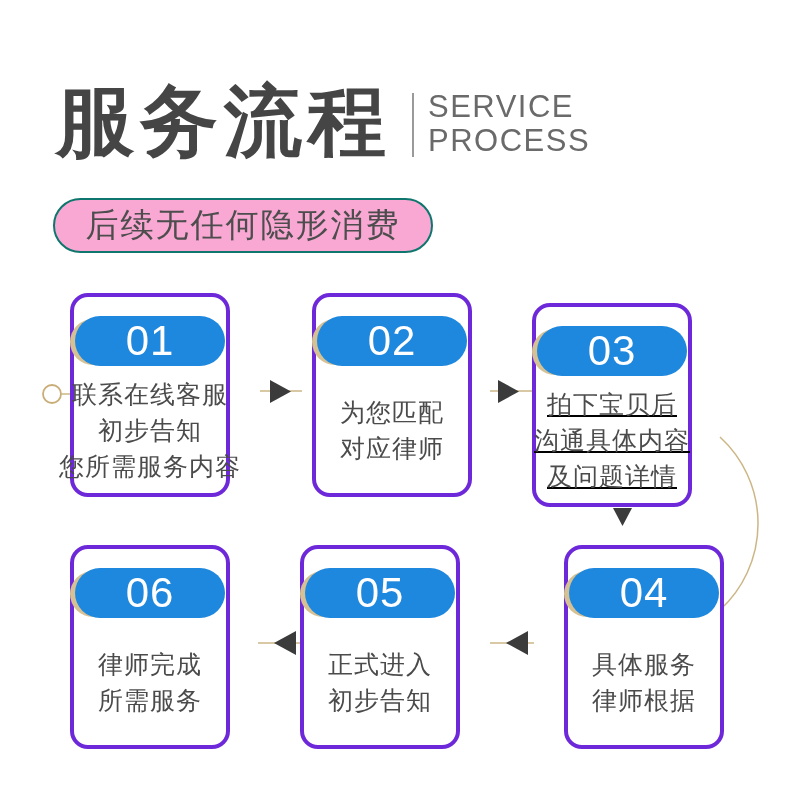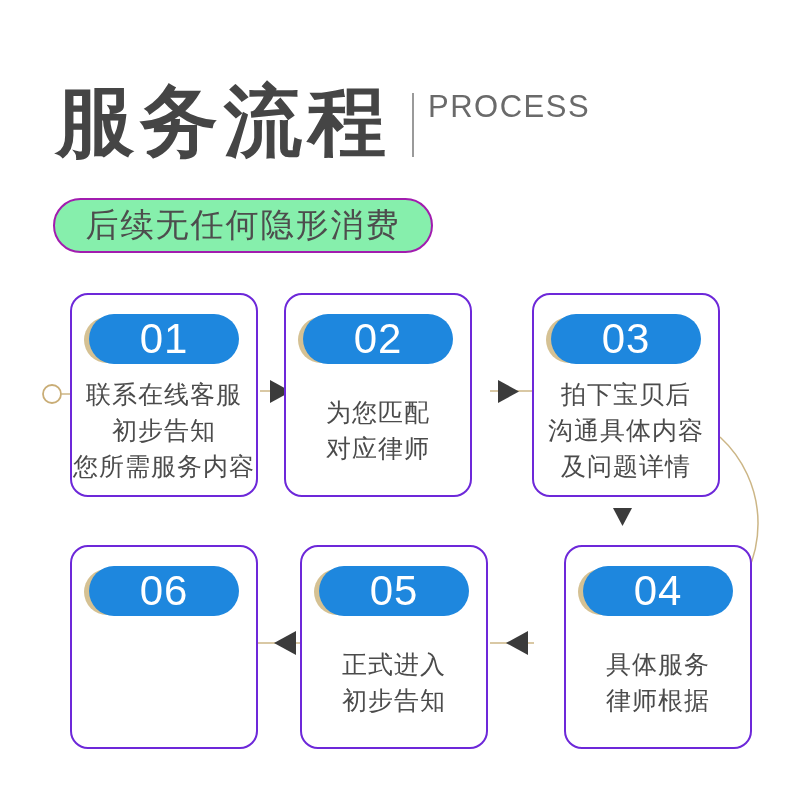--- a/index.html
+++ b/index.html
@@ -17,35 +17,35 @@
     position:absolute;left:412px;top:93px;width:2px;height:64px;background:#9a9a9a;
   }
   .title-en{
     position:absolute;left:428px;top:90px;
     font-size:31px;line-height:34px;color:#6a6a6a;letter-spacing:1.5px;
     font-weight:400;
   }
   
   .banner{
     position:absolute;left:53px;top:198px;width:380px;height:55px;
-    border:2px solid #a21caf;border-radius:28px;box-sizing:border-box;
+    border:2px solid #0f766e;border-radius:28px;box-sizing:border-box;
     display:flex;align-items:center;justify-content:center;
     font-size:33px;color:#4d4d4d;letter-spacing:2px;font-weight:500;
-    background:#86efac;
+    background:#f9a8d4;
   }
   
   .connectors{position:absolute;left:0;top:0;z-index:1;pointer-events:none;}
   .connectors line{stroke:#ccb686;stroke-width:1.5;}
   .connectors circle{stroke:#c9ad76;stroke-width:1.8;fill:none;}
   .connectors path{stroke:#ccb686;stroke-width:1.5;fill:none;}
   .connectors polygon{fill:#3b3b3b;}
   
   .card{
-    position:absolute;width:188px;height:204px;box-sizing:border-box;
-    background:#ffffff;border:2px solid #6d28d9;border-radius:18px;
+    position:absolute;width:160px;height:204px;box-sizing:border-box;
+    background:#ffffff;border:4px solid #6d28d9;border-radius:18px;
     z-index:2;display:flex;flex-direction:column;align-items:center;
   }
   .pill-wrap{position:relative;margin-top:19px;width:150px;height:50px;}
   .pill-accent{
     position:absolute;left:-5px;top:3px;width:150px;height:46px;
     background:#d5c193;border-radius:25px;
   }
   .pill{
     position:absolute;left:0;top:0;width:150px;height:50px;
     background:#1e87de;border-radius:25px;
@@ -60,20 +60,21 @@
   }
 </style>
 </head>
 <body>
 
 <div class="page">
 
   <div class="title-cn">服务流程</div>
   <div class="title-divider"></div>
   <div class="title-en">
+    <div>SERVICE</div>
     <div>PROCESS</div>
   </div>
 
   <div class="banner">
     <span>后续无任何隐形消费</span>
   </div>
 
   <svg class="connectors" width="800" height="800" viewBox="0 0 800 800">
     <circle cx="52" cy="394" r="9"></circle>
     <line x1="61" y1="394" x2="72" y2="394"></line>
@@ -101,54 +102,58 @@
         <span>01</span>
       </div>
     </div>
     <div class="card-text">
         <div>联系在线客服</div>
         <div>初步告知</div>
         <div>您所需服务内容</div>
       </div>
   </div>
 
-  <div class="card" style="left:284px;top:293px;">
+  <div class="card" style="left:312px;top:293px;">
     <div class="pill-wrap">
       <div class="pill-accent"></div>
       <div class="pill">
         <span>02</span>
       </div>
     </div>
     <div class="card-text">
         <div>为您匹配</div>
         <div>对应律师</div>
       </div>
   </div>
 
-  <div class="card" style="left:532px;top:293px;">
+  <div class="card" style="left:532px;top:303px;text-decoration:underline;">
     <div class="pill-wrap">
       <div class="pill-accent"></div>
       <div class="pill">
         <span>03</span>
       </div>
     </div>
     <div class="card-text">
         <div>拍下宝贝后</div>
         <div>沟通具体内容</div>
         <div>及问题详情</div>
       </div>
   </div>
 
   <div class="card" style="left:70px;top:545px;">
     <div class="pill-wrap">
       <div class="pill-accent"></div>
       <div class="pill">
         <span>06</span>
       </div>
     </div>
+    <div class="card-text">
+        <div>律师完成</div>
+        <div>所需服务</div>
+      </div>
   </div>
 
   <div class="card" style="left:300px;top:545px;justify-content:flex-end;">
     <div class="pill-wrap">
       <div class="pill-accent"></div>
       <div class="pill">
         <span>05</span>
       </div>
     </div>
     <div class="card-text">

